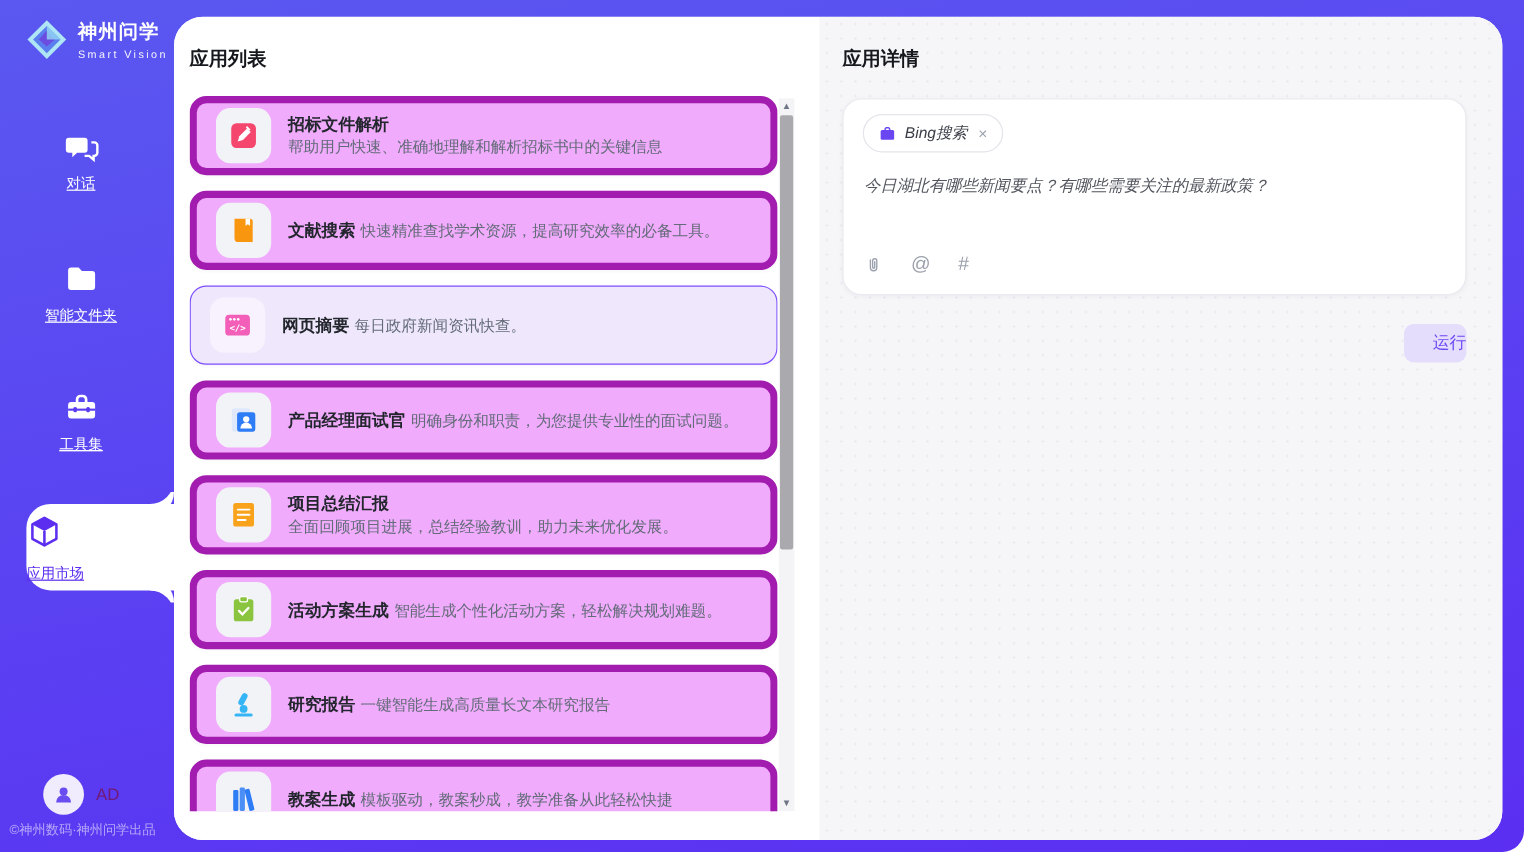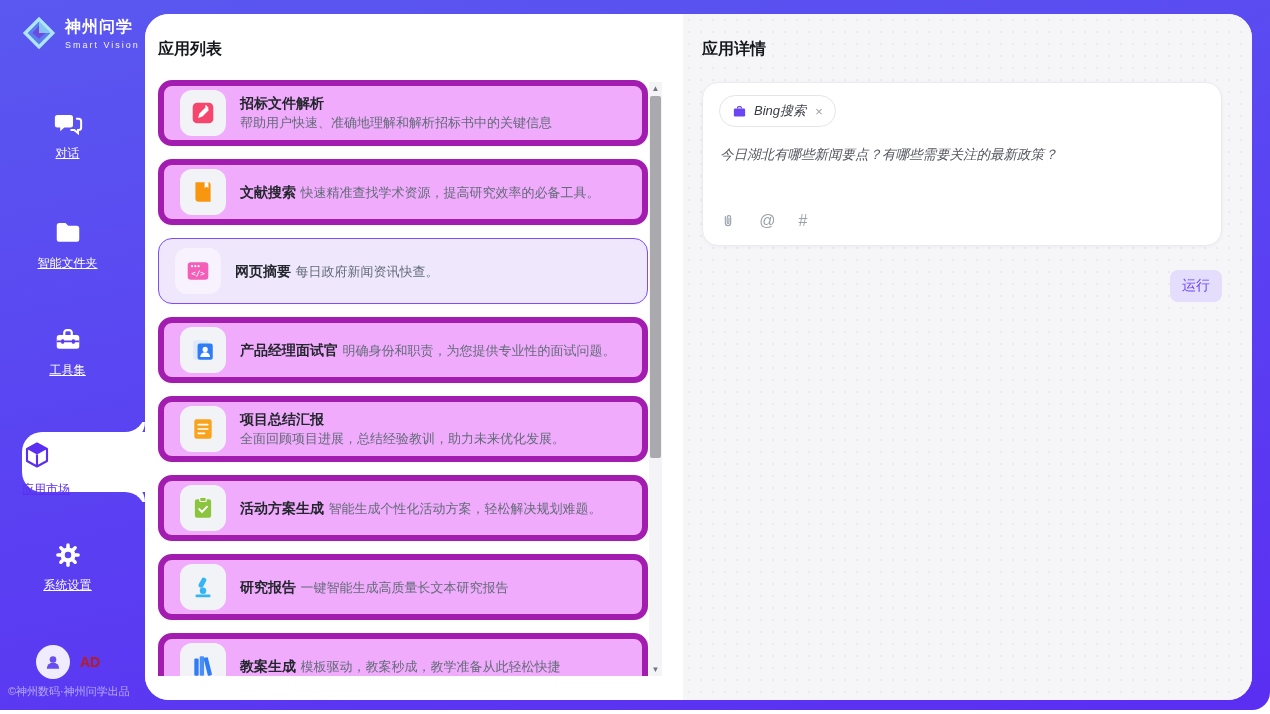--- a/index.html
+++ b/index.html
@@ -16,32 +16,32 @@
   .logo { position:absolute; left:20px; top:14px; display:flex; align-items:center; gap:7px; }
   .logo-glyph { width:38px; height:38px; }
   .logo-name { font-size:16px; font-weight:bold; letter-spacing:1px; }
   .logo-tag { font-size:9px; letter-spacing:2px; opacity:.92; margin-top:2px; }
 
   .nav-item { position:absolute; left:0; width:135px; text-align:center; cursor:pointer;text-decoration:underline; }
   .nav-item svg { display:block; margin:0 auto; }
   .nav-label { display:block; margin-top:7px; font-size:12px; color:#fff; }
   .nav-label.u { text-decoration:underline; }
 
-  .active-tab { position:absolute; left:22px; top:420px; width:123px; height:60px;
-    background:#fff; border-radius:20px 0 0 20px;margin-top:12px; }
+  .active-tab { position:absolute; left:22px; top:420px; width:123px; height:72px;
+    background:#fff; border-radius:20px 0 0 20px; }
   .active-tab::before { content:""; position:absolute; right:0; top:-20px; width:20px; height:20px;
     border-bottom-right-radius:20px; box-shadow:0 10px 0 0 #fff; }
   .active-tab::after { content:""; position:absolute; right:0; bottom:-20px; width:20px; height:20px;
     border-top-right-radius:20px; box-shadow:0 -10px 0 0 #fff; }
   .active-tab .nav-label { color:#5b2ef0; text-decoration:underline; }
   .active-tab svg { margin-top:8px; }
 
   .user-row { position:absolute; left:36px; top:645px; display:flex; align-items:center; gap:10px; cursor:pointer; }
   .avatar-circle { width:34px; height:34px; border-radius:50%; background:#f1ecfd; display:flex; align-items:center; justify-content:center; }
-  .user-name { font-size:14px; color:#b91c1c;font-weight:bold; }
+  .user-name { font-size:14px; color:#701a75; }
   .copyright { position:absolute; left:8px; top:684px; width:137px; font-size:11px; color:rgba(255,255,255,.55); white-space:nowrap; }
 
   
   .content { position:absolute; left:145px; top:14px; width:1107px; height:686px;
     background:#fff; border-radius:24px; overflow:hidden; }
 
   
   .list-panel { position:absolute; left:0; top:0; width:538px; height:686px; background:#fff; }
   .panel-title { position:absolute; left:13px; top:25px; font-size:16px; font-weight:bold; color:#16181d; }
   .cards-viewport { position:absolute; left:13px; top:66px; width:490px; height:596px; overflow:hidden; }
@@ -70,21 +70,21 @@
   .prompt-card { position:absolute; left:19px; top:68px; width:520px; height:164px; background:#fff;
     border:1px solid #e9e9ef; border-radius:16px; box-shadow:0 1px 4px rgba(30,30,60,.04);font-style:italic; }
   .tool-tag { position:absolute; left:16px; top:12px; height:32px; display:inline-flex; align-items:center; gap:7px;
     padding:0 12px; border:1px solid #e4e4ea; border-radius:17px; background:#fff; cursor:pointer; }
   .tool-tag-label { font-size:13px; color:#3a3d46; }
   .tag-close { font-size:13px; color:#9aa0ab; margin-left:2px; cursor:pointer; }
   .query-text { position:absolute; left:17px; top:62px; width:486px; font-size:13.5px; color:#53555e; line-height:20px; }
   .prompt-tools { position:absolute; left:17px; bottom:15px; display:flex; align-items:center; gap:23px; color:#9ba1ac; }
   .prompt-tools .glyph { font-size:16px; cursor:pointer; }
   .run-btn { position:absolute; right:30px; top:256px; width:52px; height:32px; border:none; border-radius:8px;
-    background:#e5ddfc; color:#6c47f5; font-size:14px; font-family:inherit; cursor:pointer; }
+    background:#e5ddfc; color:#6c47f5; font-size:14px; font-family:inherit; cursor:pointer;text-align:right; }
 </style>
 </head>
 <body>
 
 <div class="screen">
   <div class="frame"></div>
 
   <div class="sidebar">
 
     <div class="logo">
@@ -128,33 +128,20 @@
 
     <div class="active-tab">
       <svg width="30" height="30" viewBox="0 0 24 24">
         <path d="M12 2.8l8 4.4v9.6l-8 4.4-8-4.4V7.2l8-4.4z" fill="none" stroke="#5b2ef0" stroke-width="1.7" stroke-linejoin="round"></path>
         <path d="M12 2.8l8 4.4-8 4.4-8-4.4z" fill="#5b2ef0"></path>
         <path d="M12 11.6v9.6" stroke="#5b2ef0" stroke-width="1.7"></path>
       </svg>
       <span class="nav-label">应用市场</span>
     </div>
 
-    <div class="nav-item" style="top:540px;">
-      <svg width="30" height="30" viewBox="0 0 24 24">
-        <g fill="#fff">
-          <rect x="10.6" y="2.5" width="2.8" height="19" rx="1.4"></rect>
-          <rect x="10.6" y="2.5" width="2.8" height="19" rx="1.4" transform="rotate(45 12 12)"></rect>
-          <rect x="10.6" y="2.5" width="2.8" height="19" rx="1.4" transform="rotate(90 12 12)"></rect>
-          <rect x="10.6" y="2.5" width="2.8" height="19" rx="1.4" transform="rotate(135 12 12)"></rect>
-          <circle cx="12" cy="12" r="6"></circle>
-        </g>
-        <circle cx="12" cy="12" r="2.6" fill="#5b44f2"></circle>
-      </svg>
-      <span class="nav-label u">系统设置</span>
-    </div>
 
     <div class="user-row">
       <span class="avatar-circle">
         <svg width="20" height="20" viewBox="0 0 24 24">
           <circle cx="12" cy="9" r="4" fill="#6a4df0"></circle>
           <path d="M4.5 20a7.5 7.5 0 0 1 15 0z" fill="#6a4df0"></path>
         </svg>
       </span>
       <span class="user-name">AD</span>
     </div>

